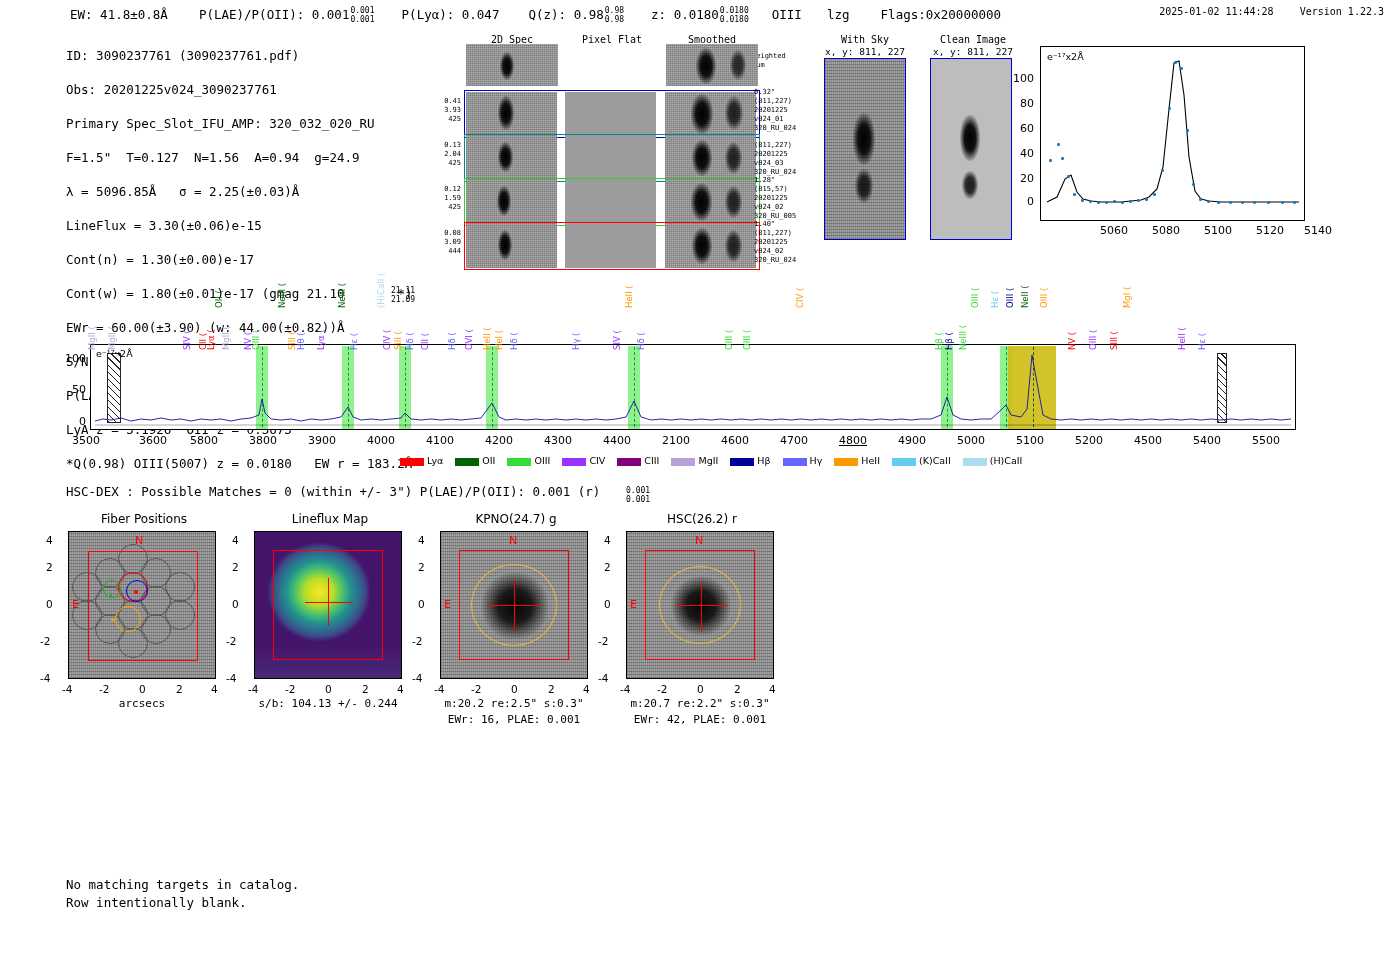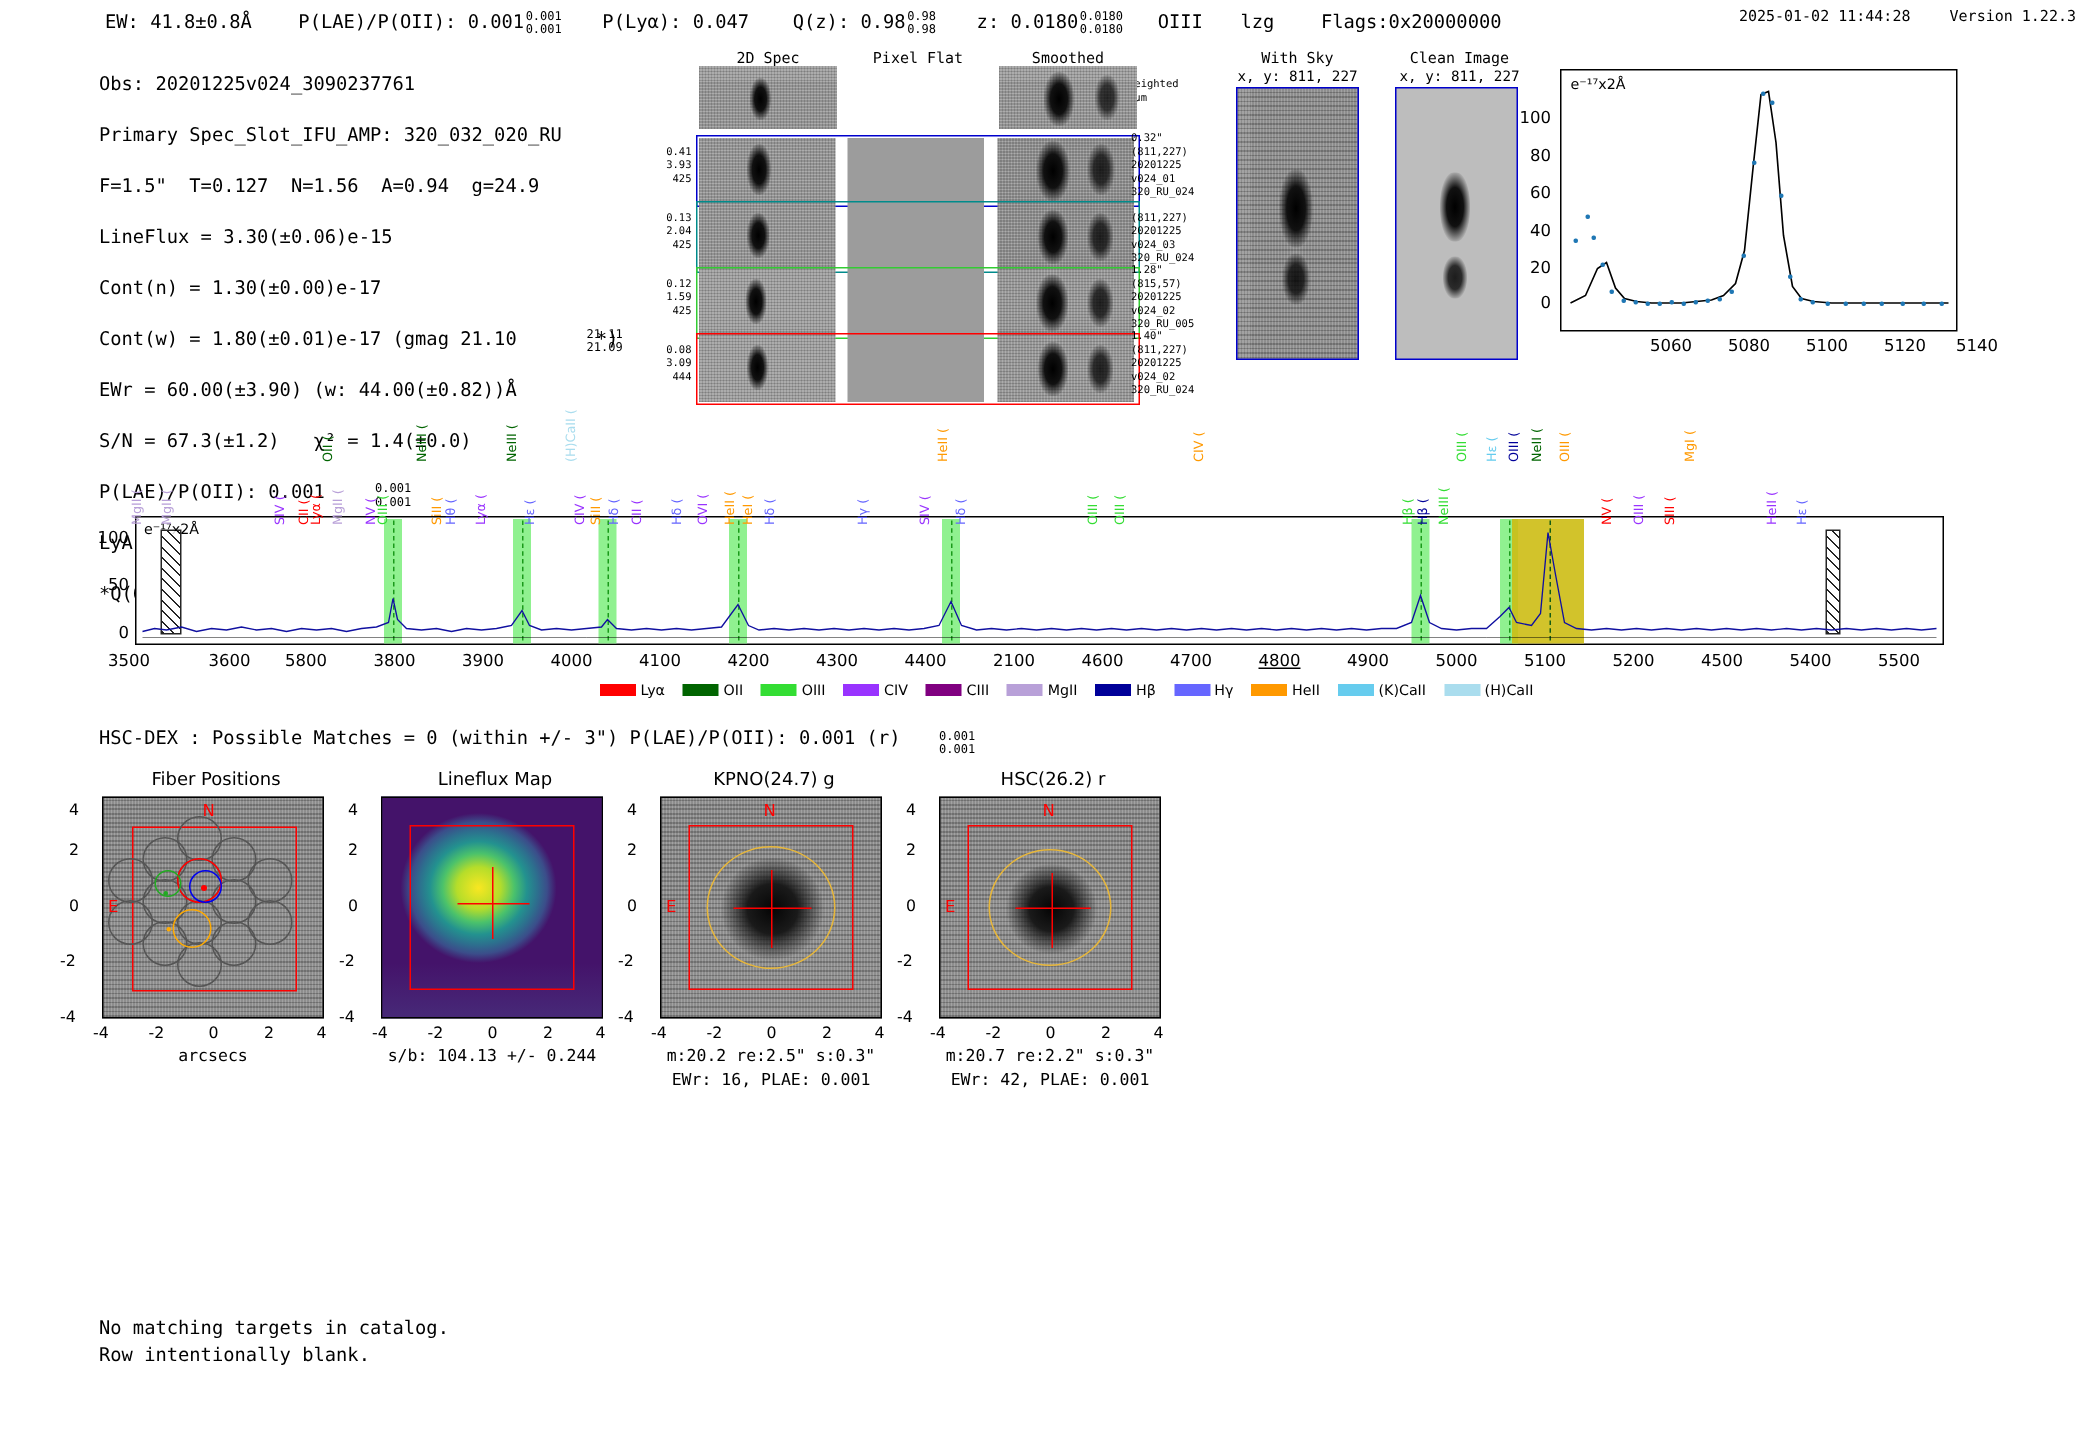--- a/index.html
+++ b/index.html
@@ -113,23 +113,25 @@
   <span style="display:inline-block;width:16px"></span>
   <span>Flags:0x20000000</span>
 </div>
 <div class="abs mono" id="header-date">
   <span>2025-01-02 11:44:28</span>
   <span style="display:inline-block;width:14px"></span>
   <span>Version 1.22.3</span>
 </div>
 
 <div class="abs mono" id="info-block">
+<div>ID: 3090237761 (3090237761.pdf)</div>
 <div>Obs: 20201225v024_3090237761</div>
 <div>Primary Spec_Slot_IFU_AMP: 320_032_020_RU</div>
 <div>F=1.5"  T=0.127  N=1.56  A=0.94  g=24.9</div>
+<div>λ = 5096.85Å   σ = 2.25(±0.03)Å</div>
 <div>LineFlux = 3.30(±0.06)e-15</div>
 <div>Cont(n) = 1.30(±0.00)e-17</div>
 <div style="position:relative"><span>Cont(w) = 1.80(±0.01)e-17 (gmag 21.10       *)</span><span class="fracbox abs" style="left:324px;top:1px;"><span>21.11</span><br><span>21.09</span></span></div>
 <div>EWr = 60.00(±3.90) (w: 44.00(±0.82))Å</div>
 <div>S/N = 67.3(±1.2)   χ² = 1.4(±0.0)</div>
 <div style="position:relative"><span>P(LAE)/P(OII): 0.001</span><span class="fracbox abs" style="left:183px;top:2px;"><span>0.001</span><br><span>0.001</span></span></div>
 <div>LyA z = 3.1926  OII z = 0.3673</div>
 <div>*Q(0.98) OIII(5007) z = 0.0180   EW r = 183.2Å</div>
 </div>
 

